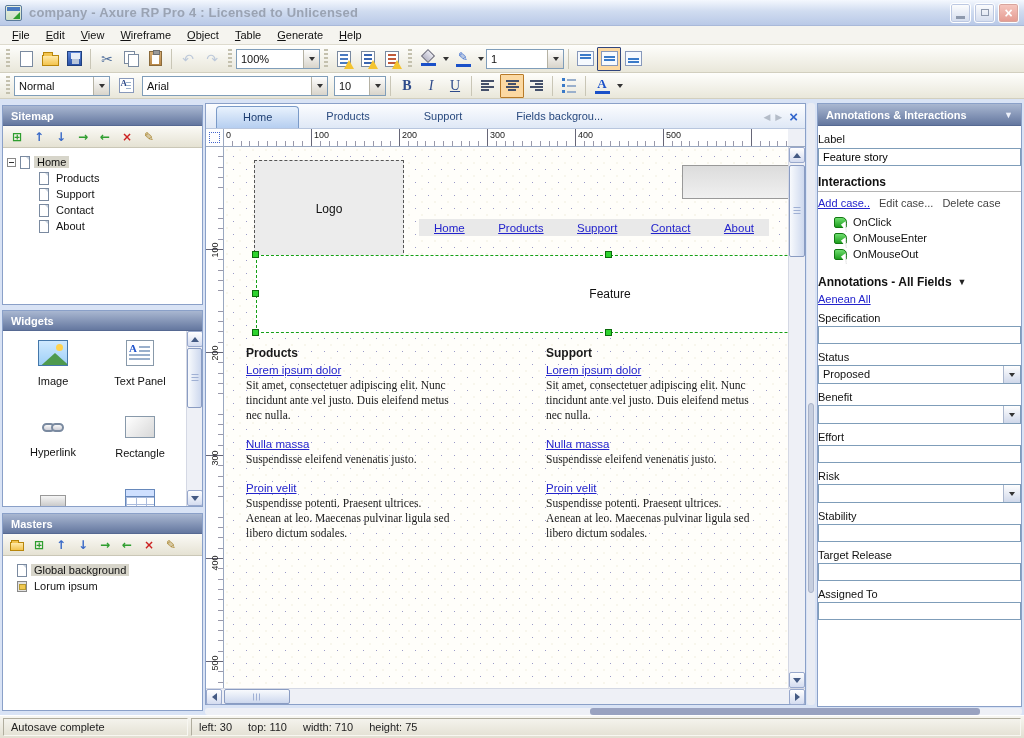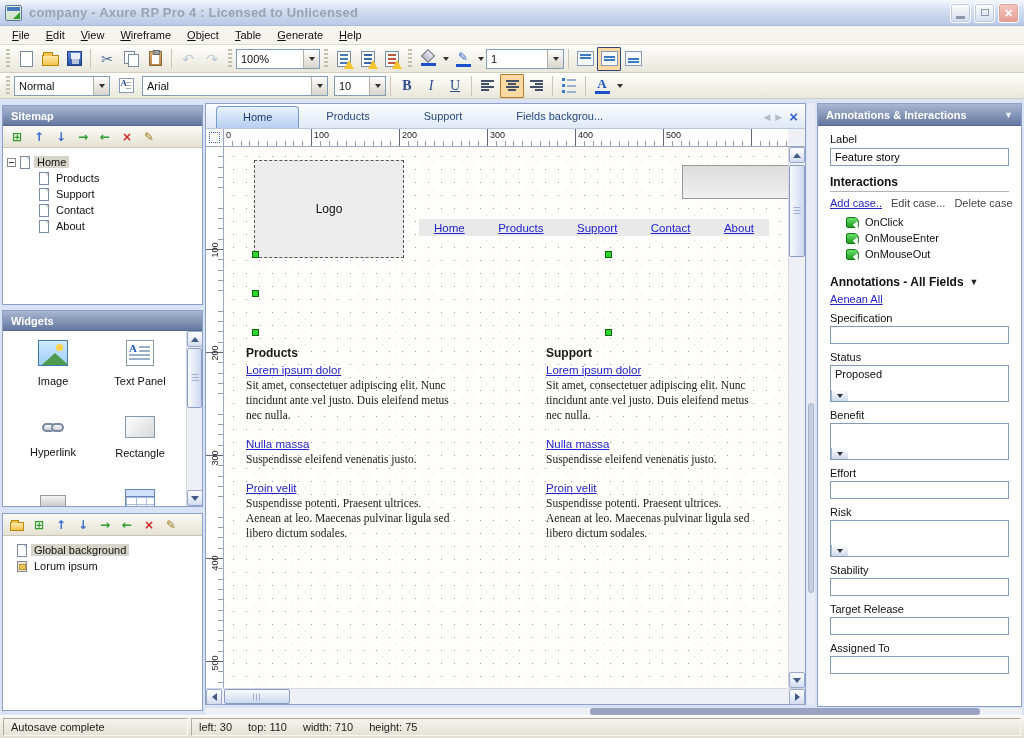--- a/index.html
+++ b/index.html
@@ -205,40 +205,40 @@
   .wcol{position:absolute;width:292px;font-size:11.5px;line-height:15px;color:#1a1a1a;}
   .wcol h4{font-size:12px;margin:0 0 1px;}
   .wsec{margin-bottom:13px;}
   .wlink{color:#2323cc;text-decoration:underline;display:inline-block;margin:1px 0 0;}
   .wline{display:block;font-family:Liberation Serif, serif;}
 
   
   .mid-scroll{position:absolute;left:807px;top:4px;width:8px;height:602px;background:#e9ecf4;border-radius:3px;}
   .mid-scroll .mthumb{position:absolute;left:1px;width:6px;top:300px;height:190px;background:#c6cedf;border:1px solid #a8b2c8;border-radius:3px;}
   .right-col{position:absolute;left:817px;top:4px;width:205px;height:604px;border:1px solid #8aa0c8;background:#fff;overflow:hidden;}
-  .rc-body{padding:5px 12px 0;font-size:11px;border-radius:27px;}
+  .rc-body{padding:5px 0 0;font-size:11px;border-radius:27px;}
   .rc-cap{margin:2px 0 3px;}
   .rc-input{width:100%;height:18px;border:1px solid #7f9db9;font-size:11px;padding:1px 4px;
     font-family:"Liberation Sans",sans-serif;background:#fff;}
   .sec-head{font-weight:bold;font-size:12px;margin-top:9px;padding-bottom:2px;border-bottom:1px solid #b4b4b4;}
   .case-row{display:flex;gap:9px;margin:5px 0 2px;white-space:nowrap;}
   .case-link{color:#2323cc;text-decoration:underline;}
   .case-plain{color:#444;}
   .evt-list{margin:5px 0 0 16px;}
   .evt-row{display:flex;align-items:center;gap:6px;height:16px;}
   .evt-ic{width:13px;height:11px;background:linear-gradient(#6ede6e,#1e9e1e);border:1px solid #117711;
     border-radius:2px 5px 2px 2px;position:relative;flex:none;}
   .evt-ic::after{content:"";position:absolute;right:-3px;bottom:-4px;width:0;height:0;
     border-top:9px solid #fff;border-right:6px solid transparent;transform:rotate(-35deg);
     filter:drop-shadow(0 0 0.6px #555);}
   .af-head{font-weight:bold;font-size:12px;margin-top:13px;display:flex;align-items:center;gap:6px;}
   .af-head .caret{font-size:9px;color:#222;}
   .clear-link{display:inline-block;color:#2323cc;text-decoration:underline;margin:4px 0 0;}
   .fld-lbl{margin:7px 0 2px;}
-  .xselect{display:flex;height:37px;border:1px solid #7f9db9;background:#fff;flex-direction:column;}
+  .xselect{display:flex;height:19px;border:1px solid #7f9db9;background:#fff;}
   .xselect .xval{flex:1;font-size:11px;padding:2px 4px 0;}
   .xselect .xbtn{width:17px;background:linear-gradient(#fefefe,#d0d8ea);border-left:1px solid #aab6cc;
     display:flex;align-items:center;justify-content:center;}
 
   
   .outer-bar{position:absolute;left:205px;top:609px;width:817px;height:7px;background:#eef0f6;border-radius:3px;}
   .outer-bar .othumb{position:absolute;left:385px;width:390px;top:0;height:7px;background:#99a2c0;border-radius:3px;}
 
   
   .statusbar{position:absolute;left:0;top:715px;width:1024px;height:23px;
@@ -532,20 +532,23 @@
         <span class="sb-thumb" style="top:17px;left:0;width:15px;height:60px;">
             <span class="ridges"></span>
           </span>
         <button class="sb-btn" style="bottom:0;">
             <span class="tri down"></span>
           </button>
       </div>
     </div>
 
     <div class="panel" style="top:414px;height:198px;">
+      <div class="phead">
+          <span>Masters</span>
+        </div>
       <div class="ptool">
         <button class="pti">
             <span class="ic-folder"></span>
           </button>
         <button class="pti c-green">⊞</button>
         <button class="pti c-blue">↑</button>
         <button class="pti c-blue">↓</button>
         <button class="pti c-green">→</button>
         <button class="pti c-green">←</button>
         <button class="pti c-red">×</button>
@@ -599,20 +602,23 @@
           <div class="logo-box">
               <span>Logo</span>
             </div>
           <div class="graybox"></div>
           <div class="navband">
             <span class="navlink">Home</span>
             <span class="navlink">Products</span>
             <span class="navlink">Support</span>
             <span class="navlink">Contact</span>
             <span class="navlink">About</span>
+          </div>
+          <div class="feature-box">
+            <span class="feature-text">Feature</span>
           </div>
           <span class="hdl" style="left:28px;top:104px"></span>
           <span class="hdl" style="left:381px;top:104px"></span>
 
           <span class="hdl" style="left:28px;top:143px"></span>
 
           <span class="hdl" style="left:28px;top:182px"></span>
           <span class="hdl" style="left:381px;top:182px"></span>
 
           <div class="wcol" style="left:22px;top:199px;">

